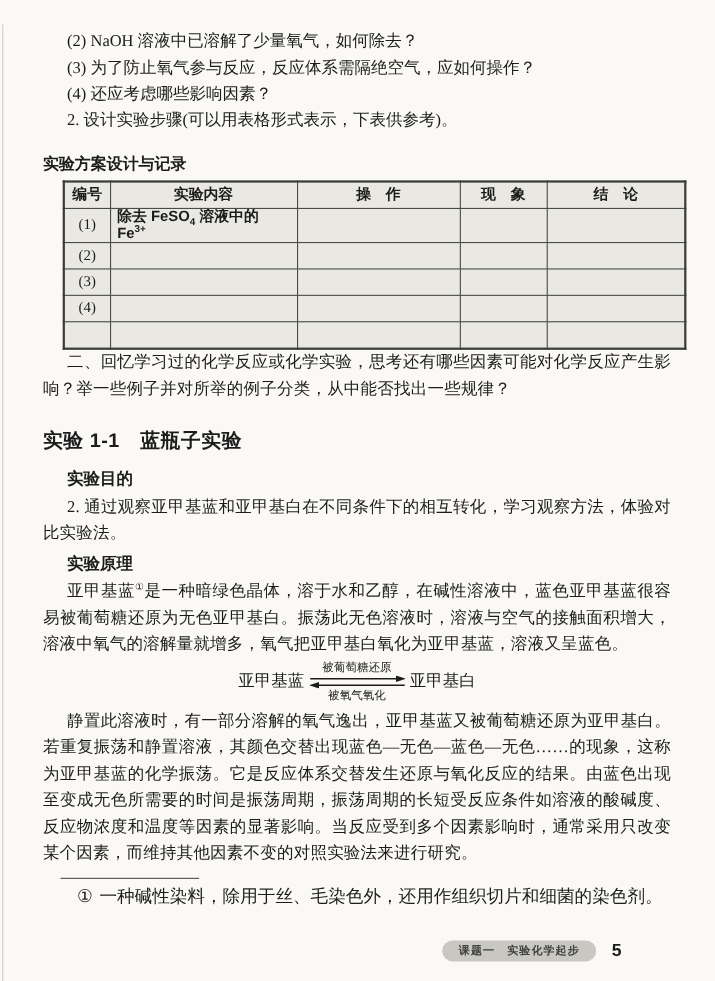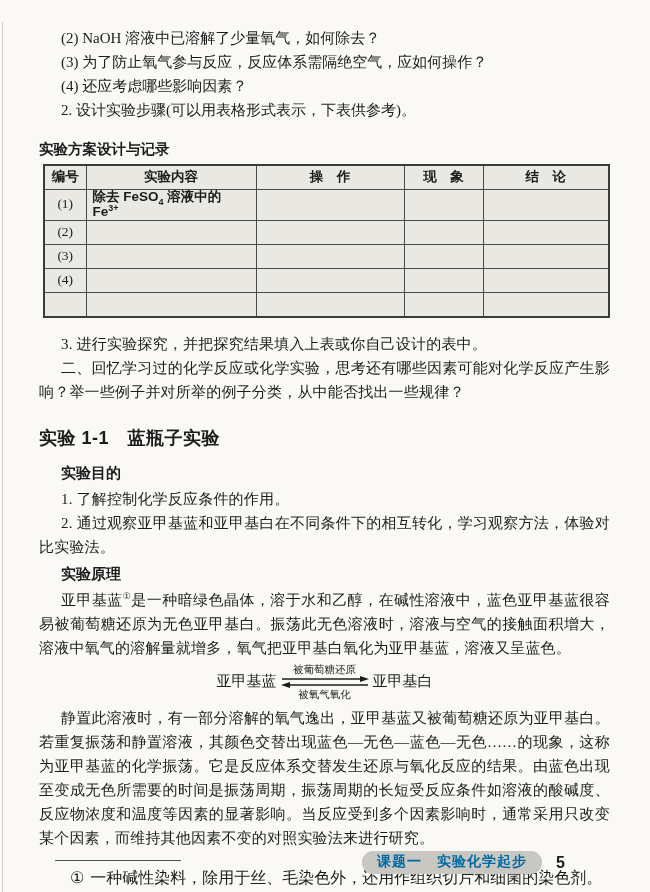--- a/index.html
+++ b/index.html
@@ -33,21 +33,21 @@
   .table-title{
     margin-top:18px;margin-bottom:5px;
     text-align:left;
     font-family:"Liberation Sans","DejaVu Sans",sans-serif;
     font-weight:bold;font-size:14.5px;
   }
   table.plan{
     border-collapse:collapse;
     table-layout:fixed;
     width:565px;
-    margin-left:4px;
+    margin-left:18px;
     background:#e9e8e3;
     border:2px solid #3a3a3a;
   }
   table.plan th, table.plan td{
     border:1.4px solid #4a4a48;
     padding:0 6px;
     height:23px;
     font-size:13.5px;
     line-height:1.1;
     overflow:hidden;
@@ -108,21 +108,21 @@
 
   .footer{
     position:absolute;right:85px;bottom:18px;
     display:flex;align-items:center;gap:14px;
   }
   .footer-pill{
     background:#c8c7c1;
     border-radius:11px;
     padding:2px 15px 3px 15px;
     font-family:"Liberation Sans","DejaVu Sans",sans-serif;
-    font-weight:bold;font-size:14px;color:#0369a1;
+    font-weight:bold;font-size:10px;color:#404040;
     letter-spacing:1px;
   }
   .footer-page{
     font-family:"Liberation Sans","DejaVu Sans",sans-serif;
     font-weight:bold;font-size:16px;
   }
 </style>
 </head>
 <body>
 
@@ -183,27 +183,25 @@
     <tr>
       <td class="cell-no"></td>
       <td></td>
           <td></td>
           <td></td>
           <td></td>
     </tr>
   </tbody>
     </table>
 
-  <p class="body-text indent step">3. 进行实验探究，并把探究结果填入上表或你自己设计的表中。</p>
   <p class="body-text indent">二、回忆学习过的化学反应或化学实验，思考还有哪些因素可能对化学反应产生影响？举一些例子并对所举的例子分类，从中能否找出一些规律？</p>
 
   <h2 class="exp-heading">实验 1-1　蓝瓶子实验</h2>
 
   <h3 class="sub-heading">实验目的</h3>
-  <p class="body-text indent">1. 了解控制化学反应条件的作用。</p>
   <p class="body-text indent">2. 通过观察亚甲基蓝和亚甲基白在不同条件下的相互转化，学习观察方法，体验对比实验法。</p>
 
   <h3 class="sub-heading">实验原理</h3>
   <p class="body-text indent"><span>亚甲基蓝</span><sup>①</sup><span>是一种暗绿色晶体，溶于水和乙醇，在碱性溶液中，蓝色亚甲基蓝很容易被葡萄糖还原为无色亚甲基白。振荡此无色溶液时，溶液与空气的接触面积增大，溶液中氧气的溶解量就增多，氧气把亚甲基白氧化为亚甲基蓝，溶液又呈蓝色。</span></p>
 
   <div class="equation">
     <span>亚甲基蓝</span>
     <span class="arrow-stack">
       <span class="arrow-label">被葡萄糖还原</span>
       <svg width="88" height="12" viewBox="0 0 88 12">

